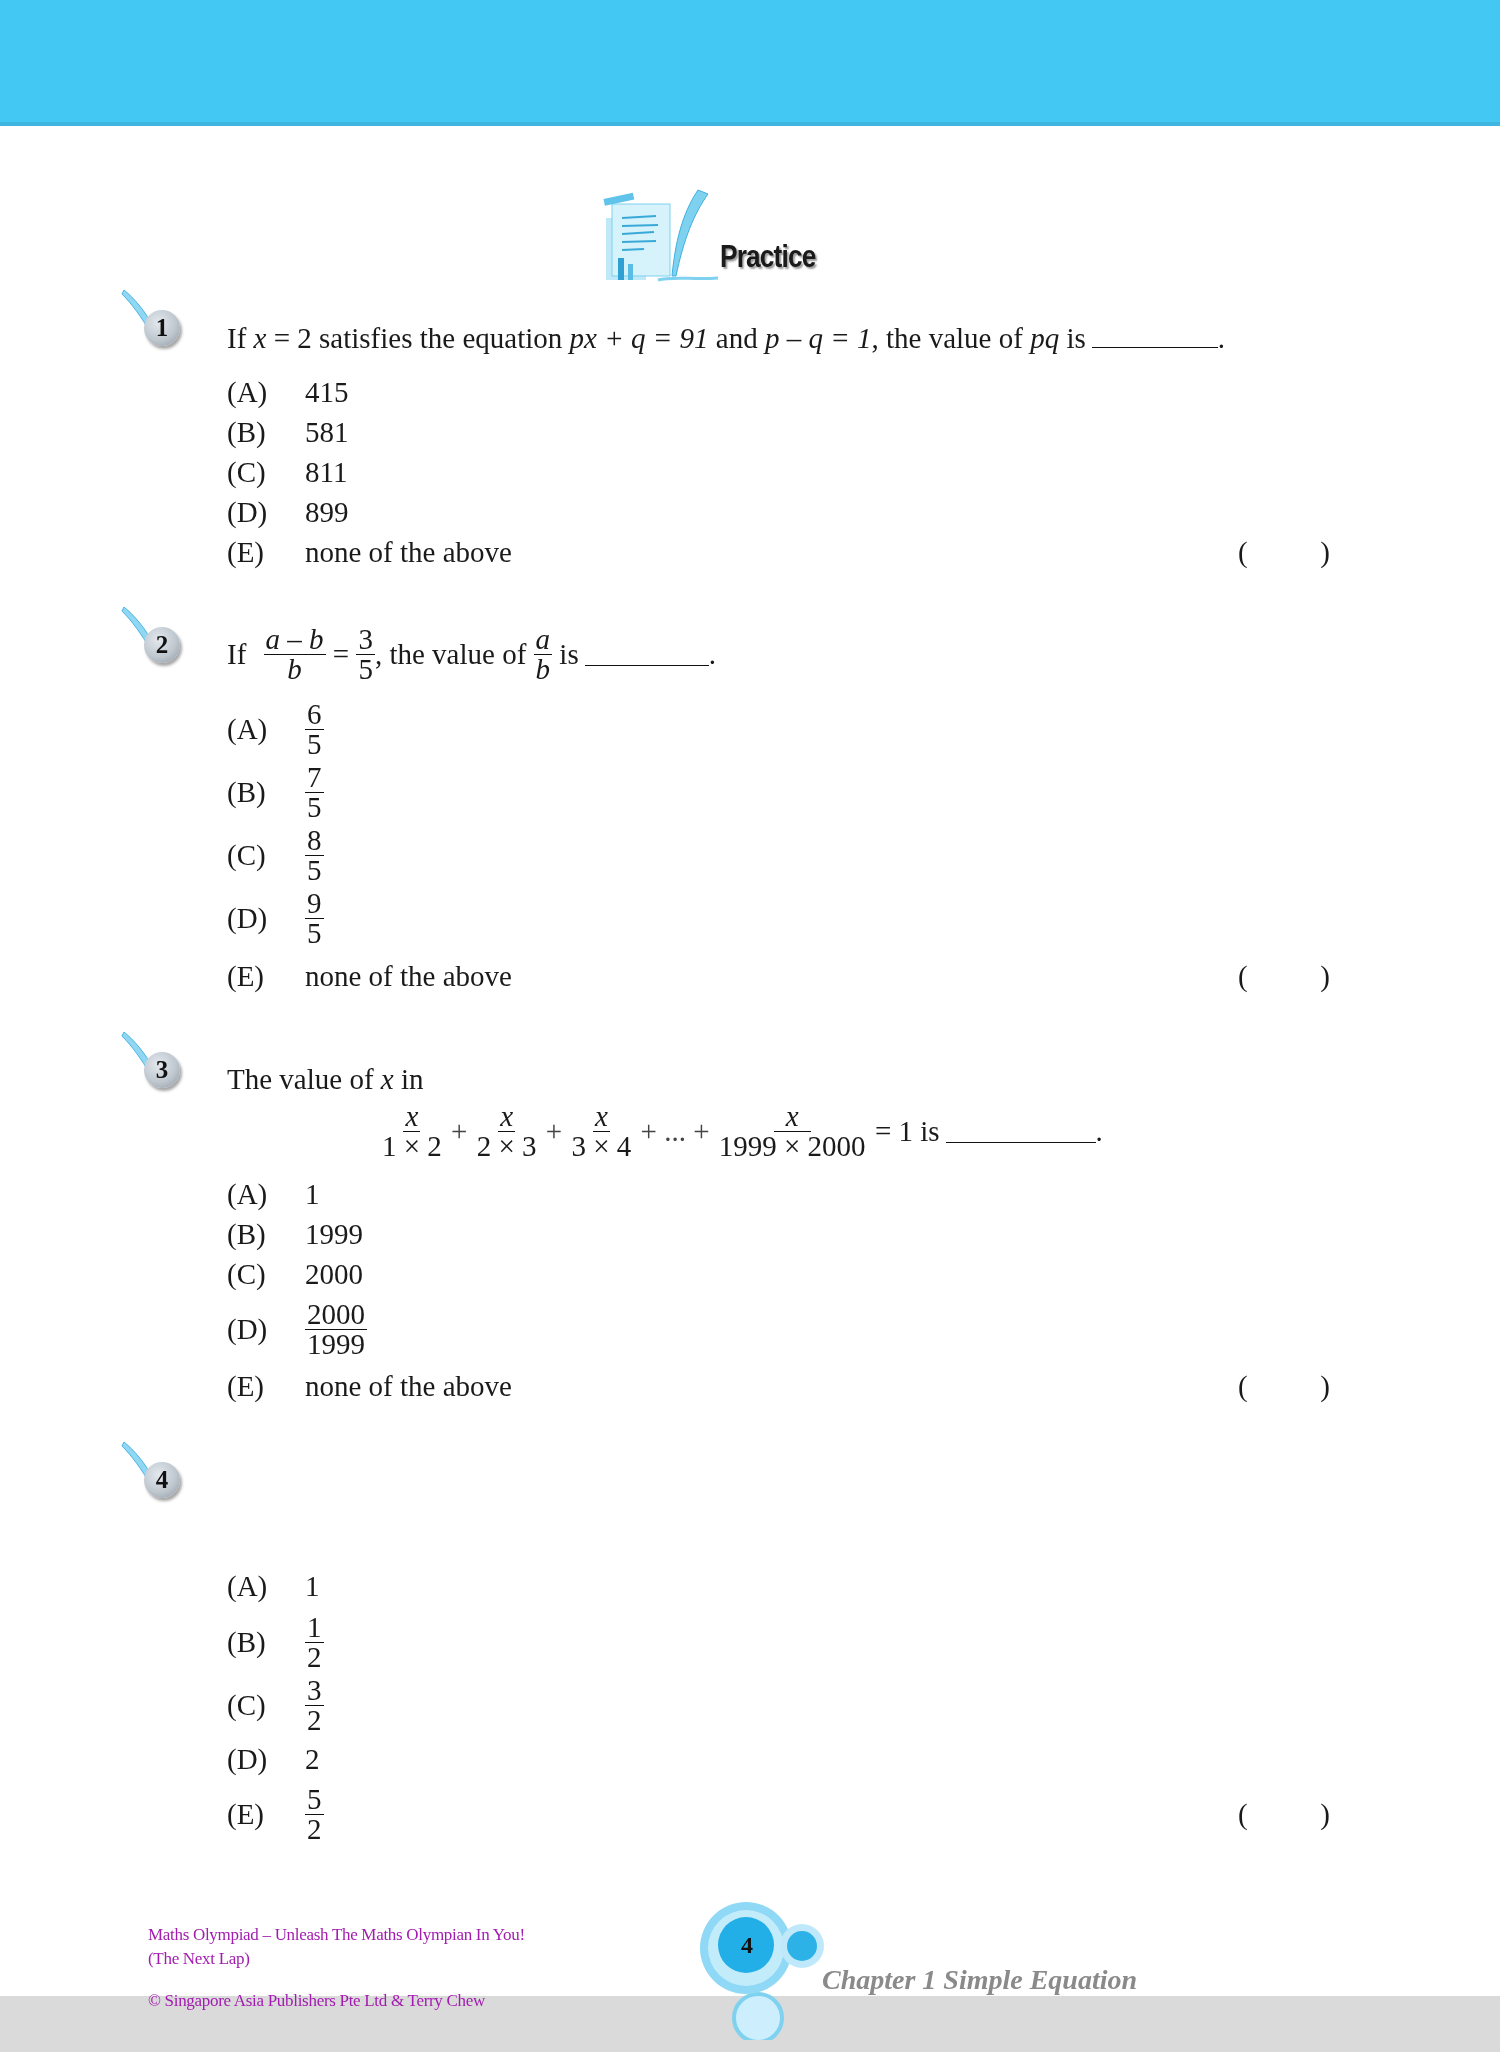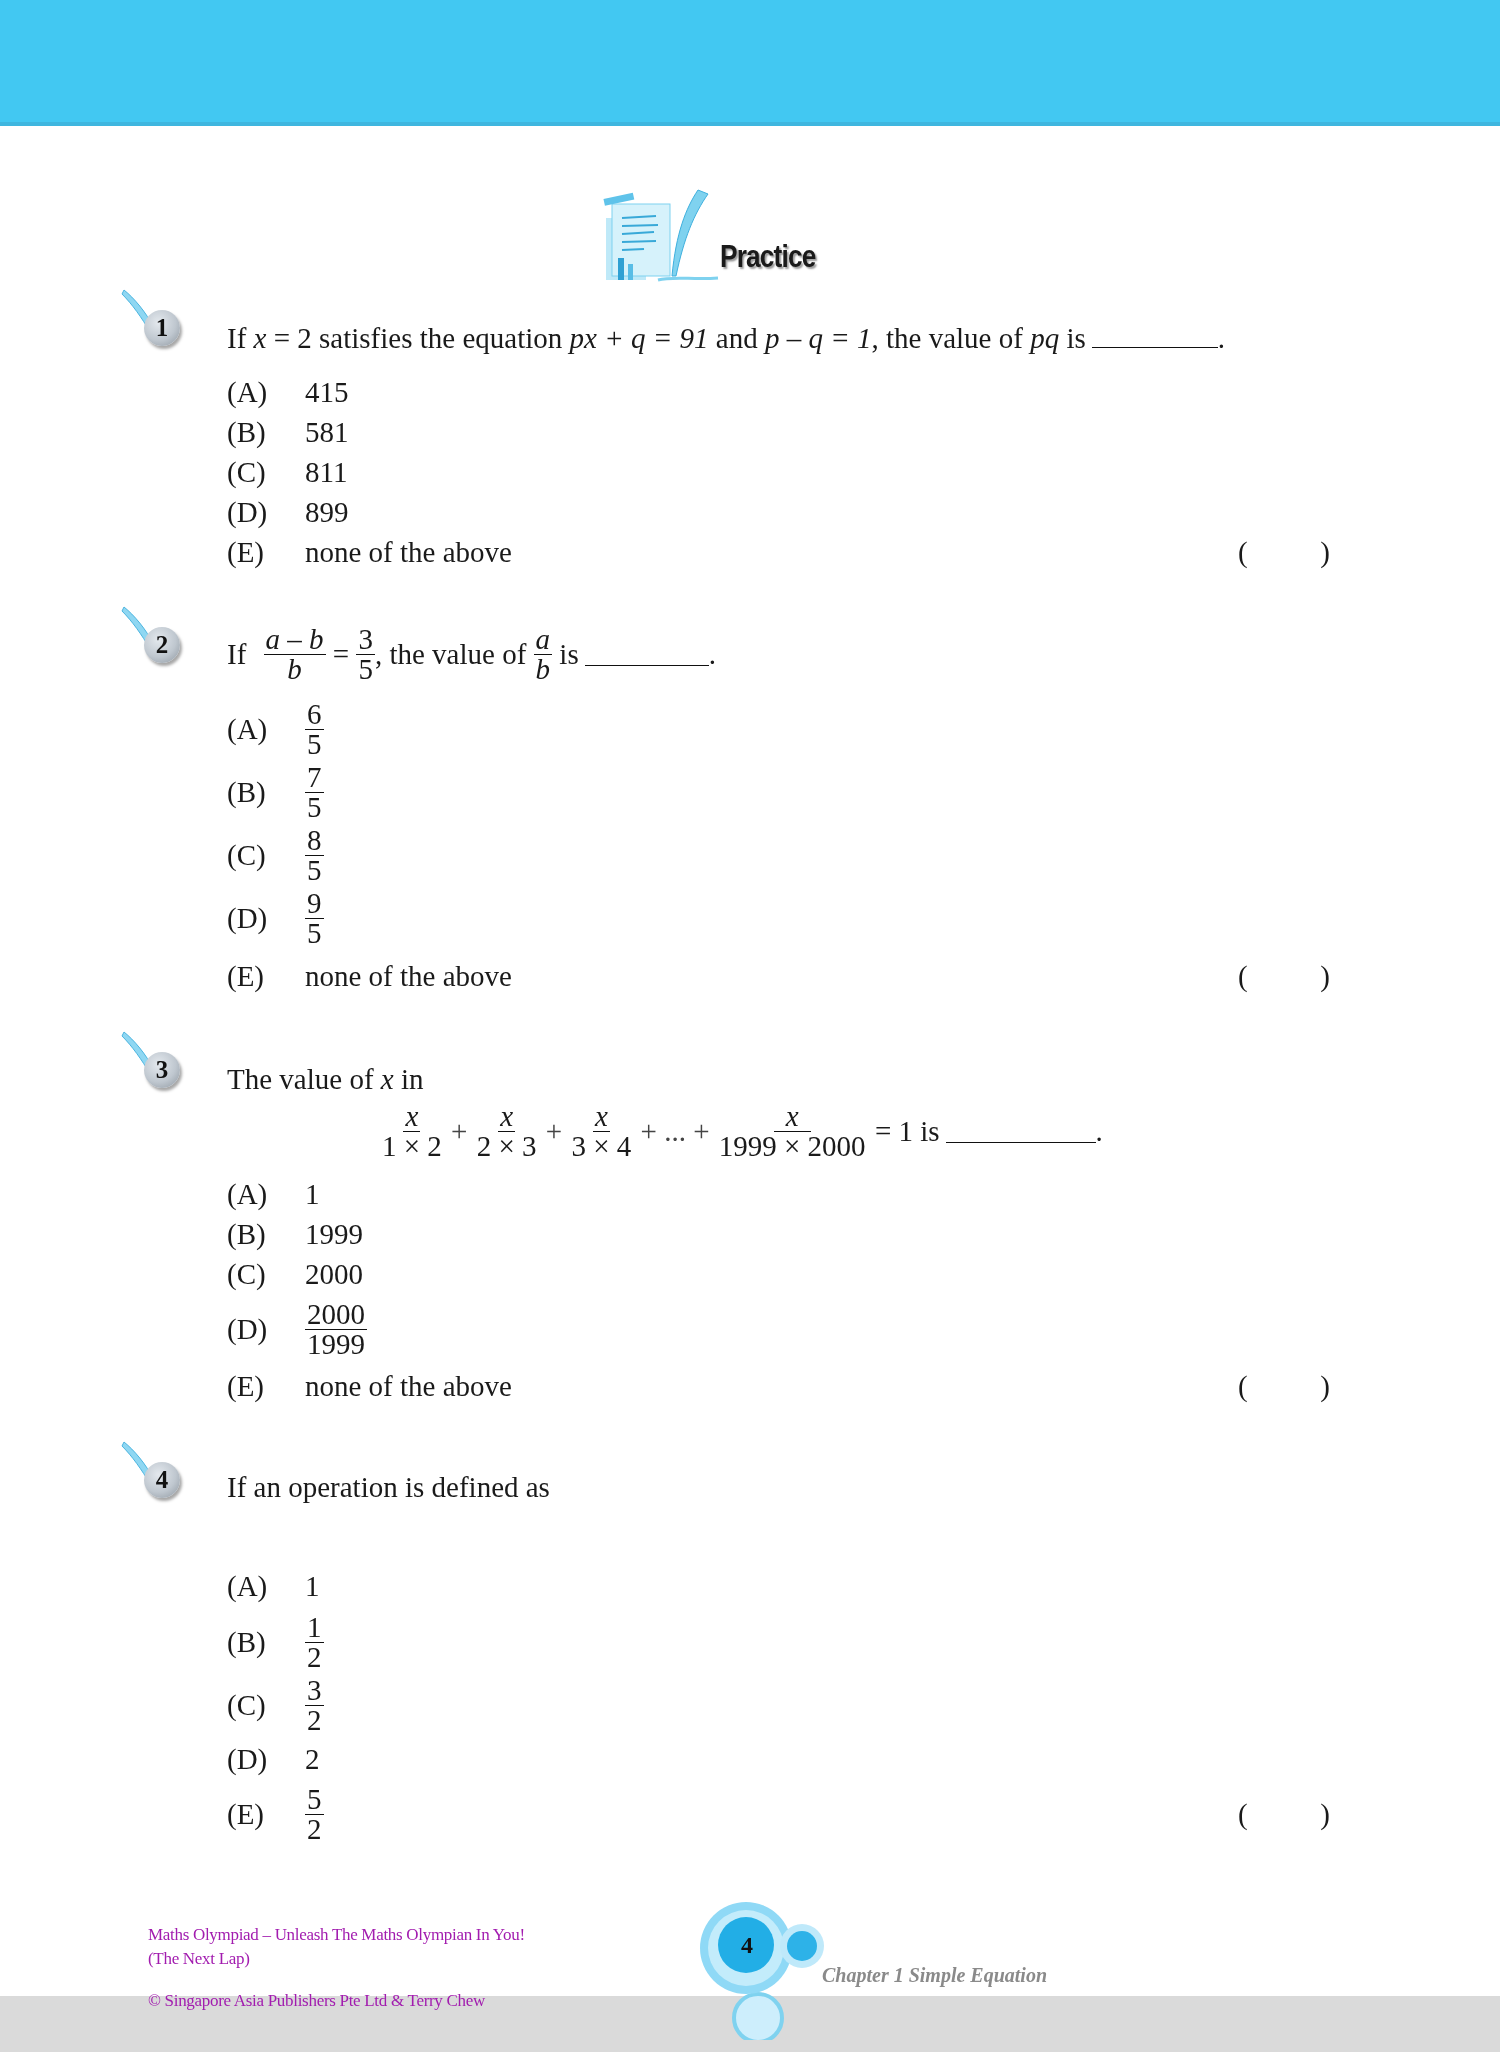--- a/index.html
+++ b/index.html
@@ -74,21 +74,21 @@
     position: absolute; left: 148px; top: 1923px;
     font-size: 17px; line-height: 24px; color: #a21caf; letter-spacing: -0.3px;
   }
   .page-bubble { position: absolute; left: 676px; top: 1900px; width: 160px; height: 140px; }
   .page-num {
     position: absolute; left: 48px; top: 22px; width: 46px; height: 46px;
     text-align: center; line-height: 46px; font-weight: bold; font-size: 24px; color: #111;
   }
   .chapter {
     position: absolute; left: 822px; top: 1964px;
-    font-style: italic; font-weight: bold; font-size: 20px; color: #8a8a8a;
+    font-style: italic; font-weight: bold; font-size: 28px; color: #8a8a8a;
   }
 </style>
 </head>
 <body>
 
 <div class="top-band"></div>
 
 <div class="practice">
   <svg width="130" height="100" viewBox="0 0 130 100">
     <rect x="8" y="30" width="40" height="62" fill="#bfe9f8"></rect>
@@ -215,21 +215,20 @@
 </div>
 
 <div class="q" style="top:1440px;">
   <div class="q-badge">
     <svg width="80" height="70">
       <path d="M4 2 C 14 10, 26 24, 34 40 L 30 44 C 22 30, 12 16, 2 6 Z" fill="#8fd7f2" stroke="#4cb5e0" stroke-width="1"></path>
     </svg>
     <div class="num">4</div>
   </div>
   <div class="stem" style="top:30px;">
-    <div>If an operation is defined as</div>
   </div>
   <div class="opt" style="top:130px;"><span class="lbl">(A)</span><span>1</span></div>
   <div class="opt" style="top:173px;"><span class="lbl" style="vertical-align:middle;">(B)</span><span class="frac">
         <span class="n">1</span>
         <span class="d">2</span>
       </span></div>
   <div class="opt" style="top:236px;"><span class="lbl" style="vertical-align:middle;">(C)</span><span class="frac">
         <span class="n">3</span>
         <span class="d">2</span>
       </span></div>

